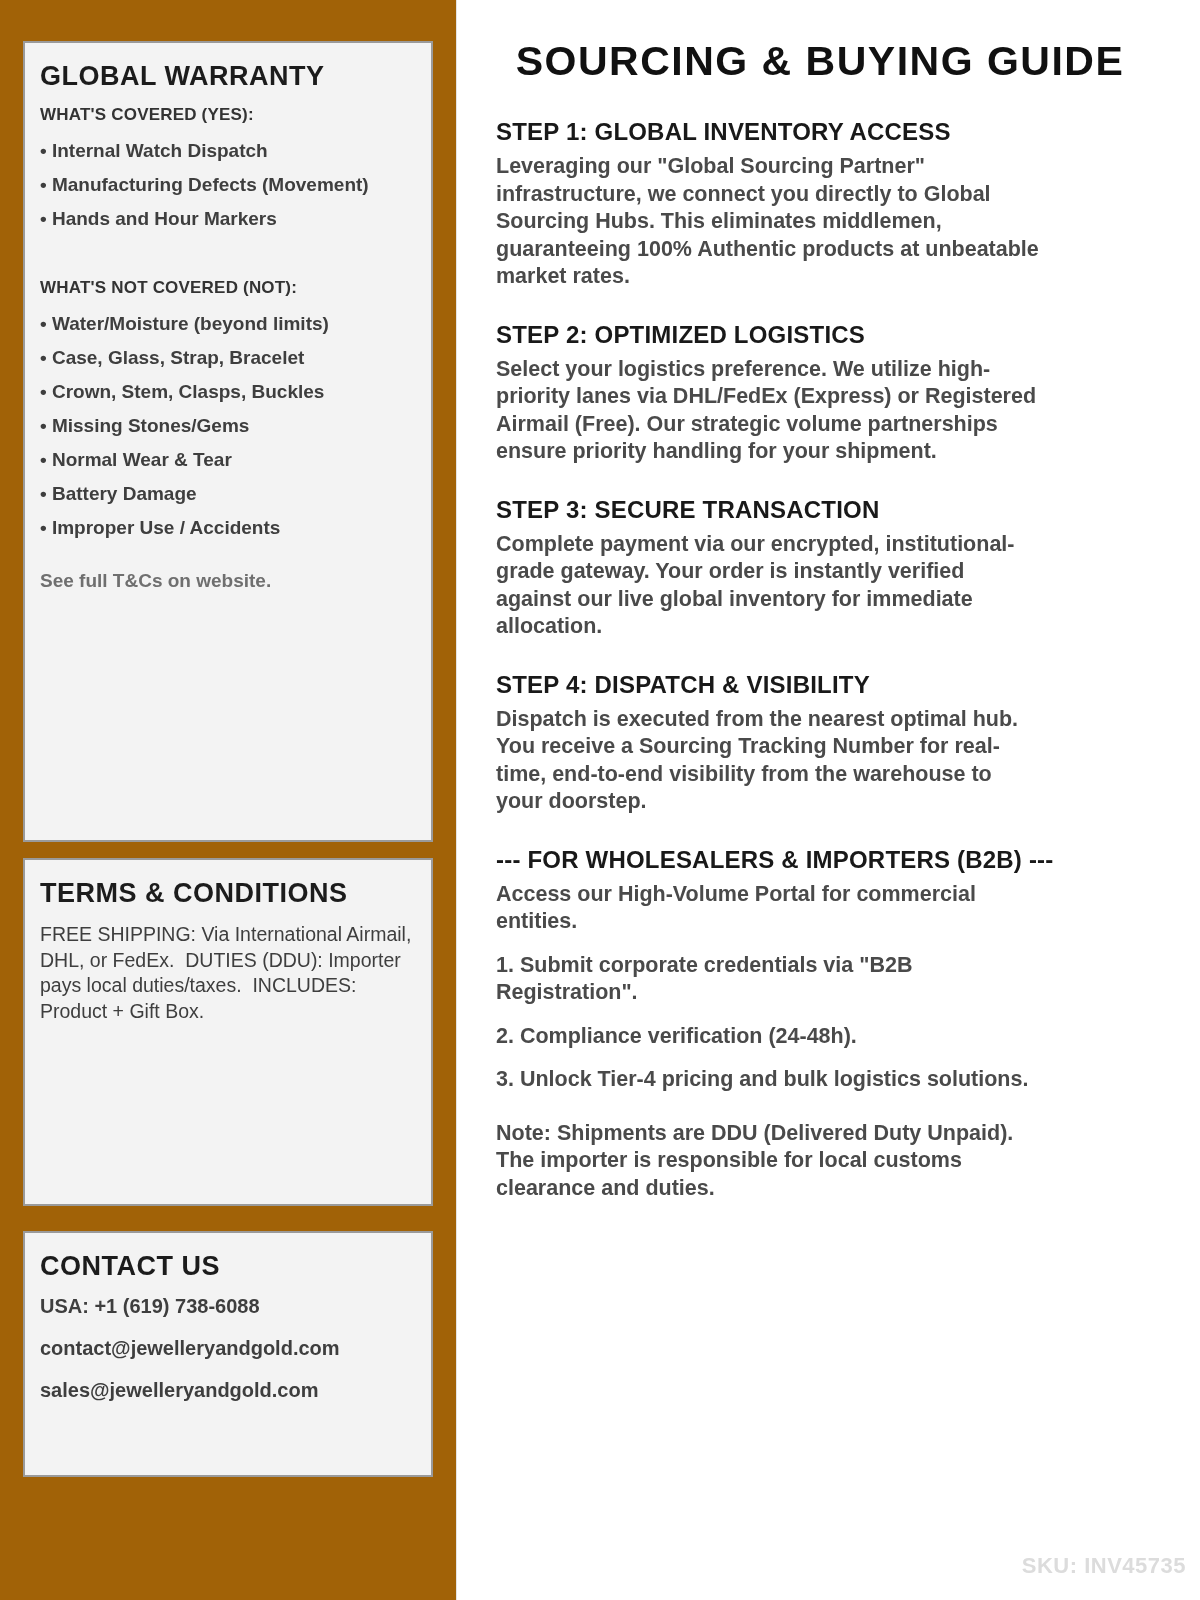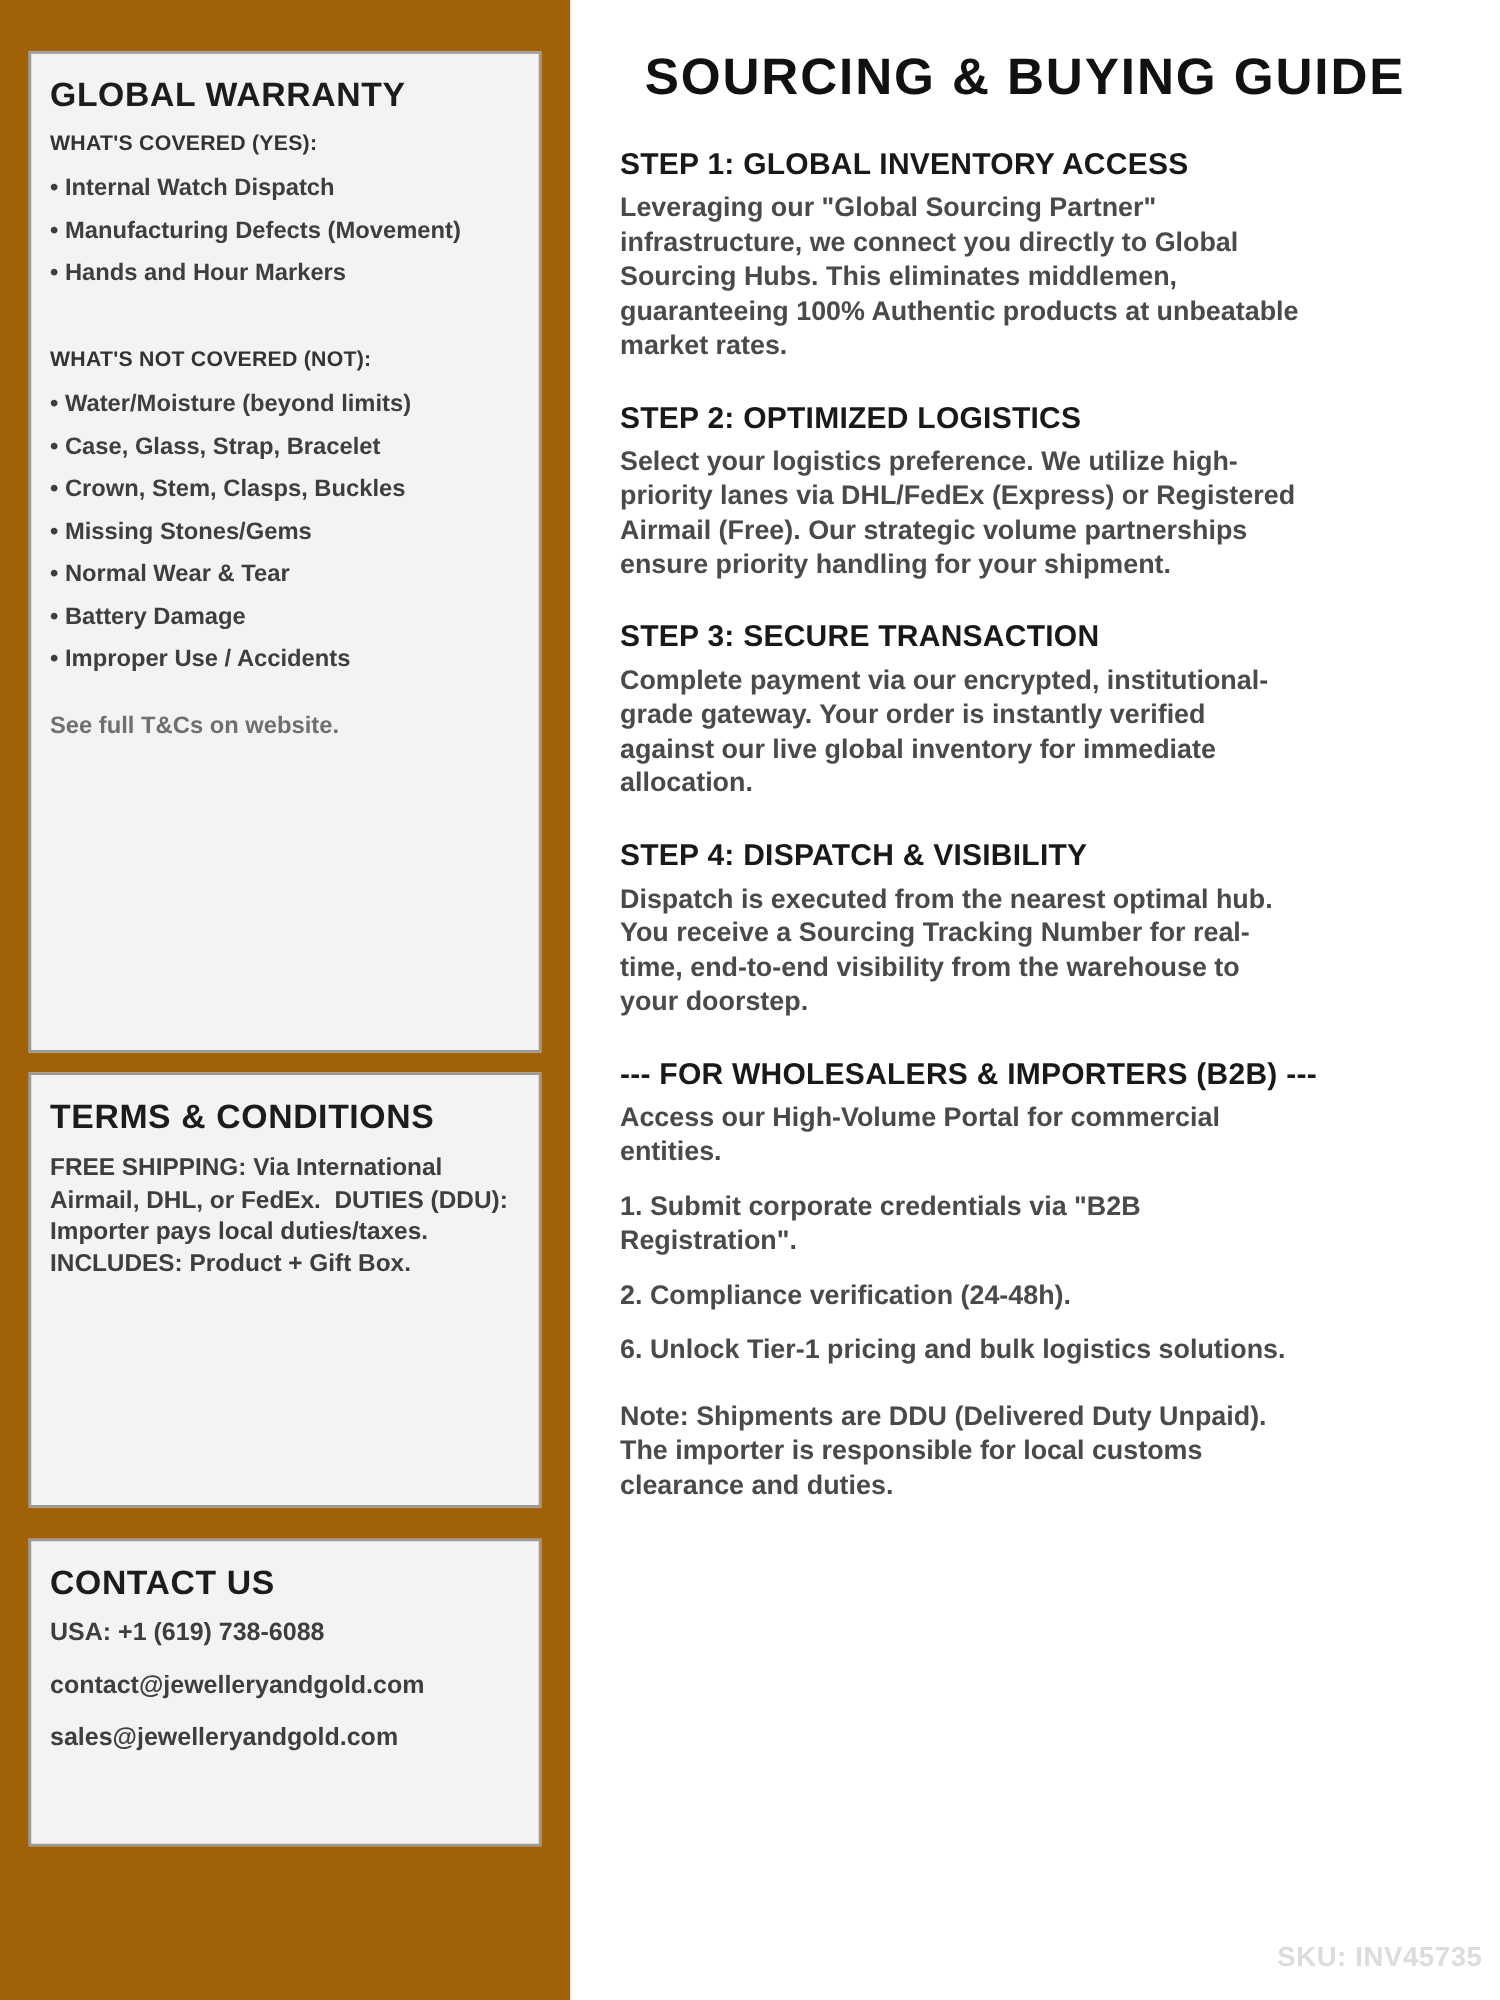--- a/index.html
+++ b/index.html
@@ -66,21 +66,21 @@
   }
   .side-item::before { content: "\2022\00a0"; color: #3e3e3e; }
   .footnote {
     font-size: 19px;
     font-weight: bold;
     color: #6f6f6f;
     margin: 31px 0 0;
   }
   .side-body {
     font-size: 19.5px;
-    font-weight: bold;
+    font-weight: normal;
     color: #3e3e3e;
     line-height: 25.5px;
     max-width: 380px;
     white-space: pre-wrap;
     margin: 4px 0 16px;
   }
   .contact-line {
     font-size: 20px;
     font-weight: bold;
     color: #3e3e3e;
@@ -187,19 +187,19 @@
     <h2 class="step-h">STEP 3: SECURE TRANSACTION</h2>
     <p class="step-p">Complete payment via our encrypted, institutional-grade gateway. Your order is instantly verified against our live global inventory for immediate allocation.</p>
 
     <h2 class="step-h">STEP 4: DISPATCH &amp; VISIBILITY</h2>
     <p class="step-p">Dispatch is executed from the nearest optimal hub. You receive a Sourcing Tracking Number for real-time, end-to-end visibility from the warehouse to your doorstep.</p>
 
     <h2 class="step-h">--- FOR WHOLESALERS &amp; IMPORTERS (B2B) ---</h2>
     <p class="step-p">Access our High-Volume Portal for commercial entities.</p>
     <p class="step-p b2b-item">1. Submit corporate credentials via "B2B Registration".</p>
     <p class="step-p b2b-item">2. Compliance verification (24-48h).</p>
-    <p class="step-p b2b-item">6. Unlock Tier-1 pricing and bulk logistics solutions.</p>
+    <p class="step-p b2b-item">3. Unlock Tier-4 pricing and bulk logistics solutions.</p>
     <p class="step-p b2b-note">Note: Shipments are DDU (Delivered Duty Unpaid). The importer is responsible for local customs clearance and duties.</p>
   </main>
 
   <div class="sku">SKU: INV45735</div>
 
 </div>
 
 </body></html>

